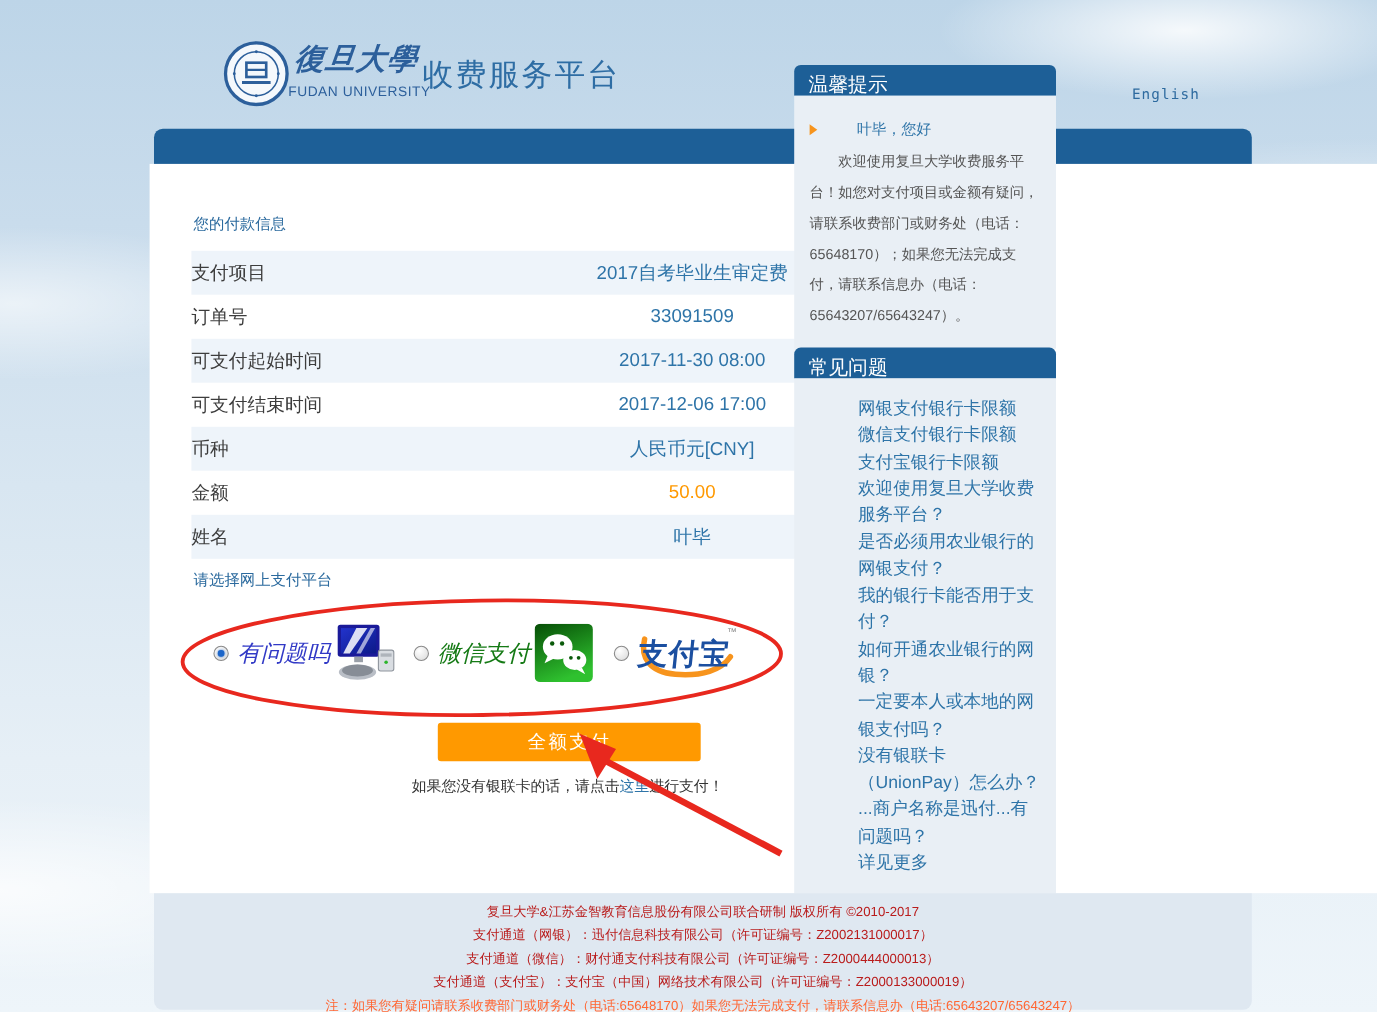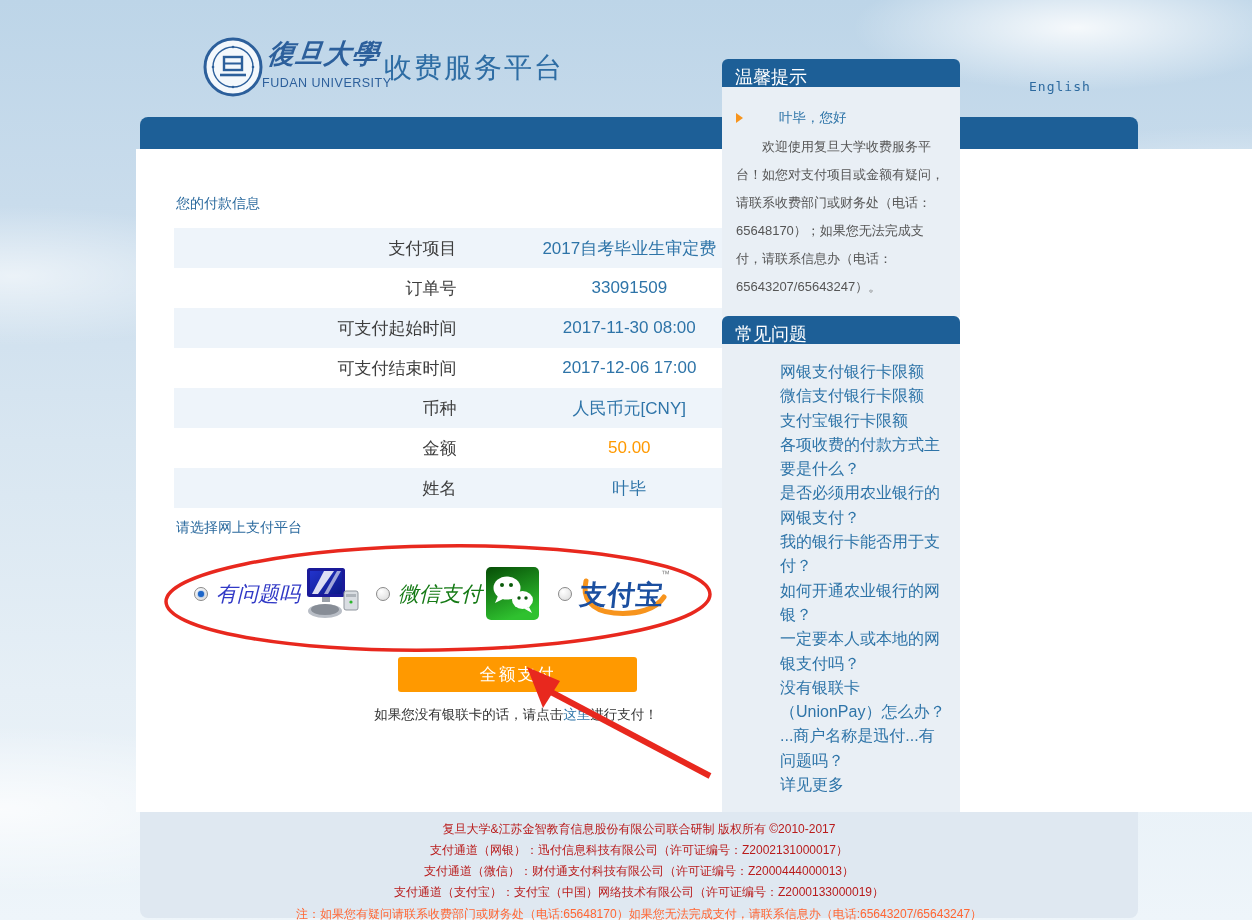--- a/index.html
+++ b/index.html
@@ -33,21 +33,21 @@
   
   .content { position:absolute; left:136px; top:149px; width:1192px; height:663px; background:#ffffff;text-decoration:underline; }
 
   .section-label { position:absolute; font-size:14px; color:#2b6a9e; }
   .label-payinfo { left:40px; top:46px; }
   .label-platform { left:40px; top:370px; }
 
   .pay-table { position:absolute; left:38px; top:79px; width:628px; }
   .pay-row { display:flex; height:40px; align-items:center; background:#fff; }
   .pay-row.alt { background:#eef4fa; }
-  .pay-label { width:45%; text-align:right; font-size:17px; color:#3d3d3d; }
+  .pay-label { width:45%; text-align:left; font-size:17px; color:#3d3d3d; }
   .pay-value { width:55%; text-align:center; font-size:17px; color:#2e74a8; }
   .pay-value.orange { color:#ff9900; }
 
   .options-row { position:absolute; left:40px; top:418px; width:640px; height:62px; }
   .option { position:absolute; display:flex; align-items:center; }
   .opt-1 { left:18px; top:0; } .opt-2 { left:200px; top:0; } .opt-3 { left:382px; top:0; }
   .radio { width:14px; height:14px; border-radius:50%; border:1px solid #8a8a8a;
     background:radial-gradient(circle at 35% 30%, #ffffff, #d9d9d9); display:inline-block;
     position:relative; flex:0 0 auto; cursor:pointer; }
   .radio.checked::after { content:""; position:absolute; left:3px; top:3px; width:6px; height:6px;
@@ -228,21 +228,21 @@
       <div class="tips-text">欢迎使用复旦大学收费服务平台！如您对支付项目或金额有疑问，请联系收费部门或财务处（电话：65648170）；如果您无法完成支付，请联系信息办（电话：65643207/65643247）。</div>
     </div>
   </div>
 
   <div class="side-box faq-box">
     <div class="side-header">常见问题</div>
     <div class="side-body faq-body">
         <a class="faq-link alt">网银支付银行卡限额</a>
         <a class="faq-link">微信支付银行卡限额</a>
         <a class="faq-link alt">支付宝银行卡限额</a>
-        <a class="faq-link">各项收费的付款方式主要是什么？</a>
+        <a class="faq-link">欢迎使用复旦大学收费服务平台？</a>
         <a class="faq-link alt">是否必须用农业银行的网银支付？</a>
         <a class="faq-link">我的银行卡能否用于支付？</a>
         <a class="faq-link alt">如何开通农业银行的网银？</a>
         <a class="faq-link">一定要本人或本地的网银支付吗？</a>
         <a class="faq-link alt">没有银联卡（UnionPay）怎么办？</a>
         <a class="faq-link">...商户名称是迅付...有问题吗？</a>
         <a class="faq-link alt">详见更多</a>
       </div>
   </div>
 

